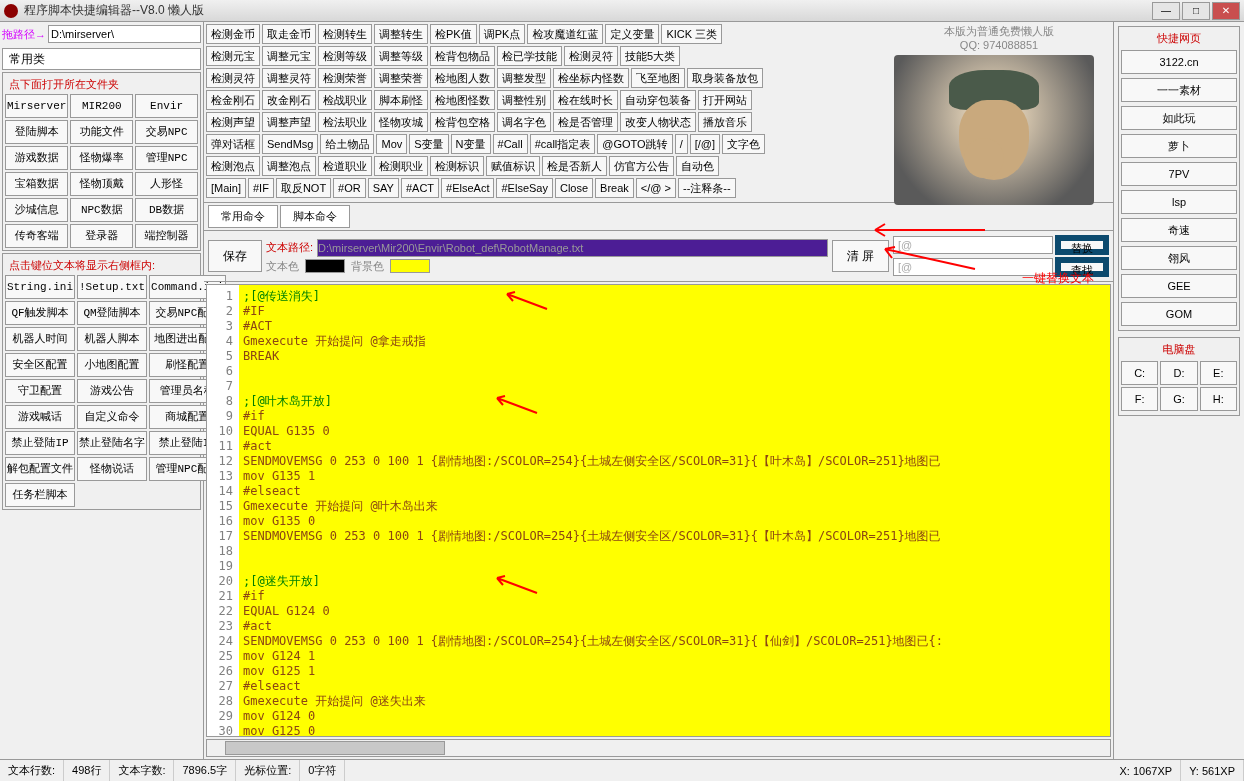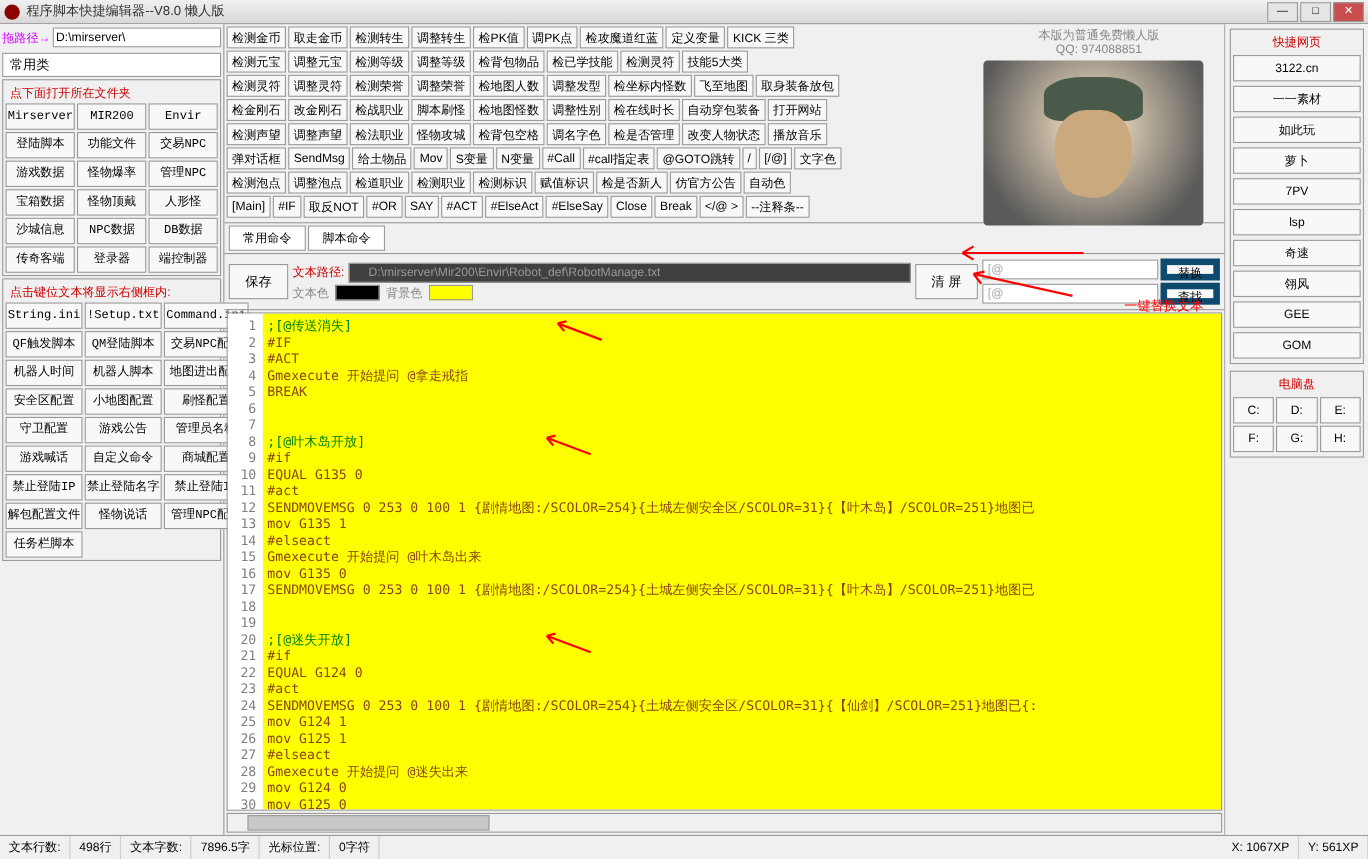--- a/index.html
+++ b/index.html
@@ -28,21 +28,21 @@
 .logo-text { color: #888; font-size: 11px; text-align: center; }
 .logo-img { width: 200px; height: 150px; background: radial-gradient(circle at 50% 40%, #d9c9b0 20%, #5a5a5a 80%); border-radius: 4px; margin-top: 4px; position: relative; overflow: hidden; }
 .logo-face { position: absolute; left: 50%; top: 30%; width: 70px; height: 80px; transform: translateX(-50%); background: #c9a97d; border-radius: 40% 40% 50% 50%; }
 .logo-hat { position: absolute; left: 50%; top: 10%; width: 90px; height: 40px; transform: translateX(-50%); background: #4a5a4a; border-radius: 40% 40% 20% 20%; }
 .logo-hand { position: absolute; left: 35%; top: 55%; width: 40px; height: 40px; background: #c9a97d; border-radius: 50%; }
 .cmd-tabs { display: flex; padding: 2px 4px; border-bottom: 1px solid #999; }
 .cmd-tab { padding: 3px 12px; border: 1px solid #999; background: #fff; margin-right: 2px; font-size: 11px; }
 .editor-toolbar { display: flex; align-items: center; gap: 4px; padding: 4px; border-bottom: 1px solid #999; flex-wrap: wrap; }
 .ed-btn { height: 32px; padding: 0 14px; border: 1px solid #999; background: #f8f8f8; display: flex; align-items: center; font-size: 12px; cursor: pointer; }
 .ed-label { color: #c00; font-size: 11px; }
-.ed-path { flex: 1; min-width: 200px; height: 18px; border: 1px solid #999; background: #404040; color: #999; font-size: 11px; padding: 0 17px; }
+.ed-path { flex: 1; min-width: 200px; height: 18px; border: 1px solid #999; background: #4c1d95; color: #999; font-size: 11px; padding: 0 0; }
 .ed-small { font-size: 11px; color: #888; }
 .color-box { width: 40px; height: 14px; border: 1px solid #999; display: inline-block; vertical-align: middle; }
 .search-row { display: flex; gap: 2px; align-items: center; }
 .search-input { width: 160px; height: 18px; border: 1px solid #999; background: #fff; color: #aaa; font-size: 11px; padding: 0 4px; }
 .search-btn { height: 20px; padding: 0 10px; border: 6px solid #0c4a6e; background: #f8f8f8; font-size: 11px; cursor: pointer; }
 .editor-area { flex: 1; display: flex; overflow: hidden; border: 1px solid #999; margin: 2px; position: relative; }
 .gutter { width: 32px; background: #fff; text-align: right; padding: 4px 6px 4px 0; font-family: Consolas, monospace; font-size: 12px; color: #808080; }
 .gutter div { height: 15px; line-height: 15px; }
 .code { flex: 1; background: #ffff00; font-family: Consolas, SimSun, monospace; font-size: 12px; padding: 4px 4px; overflow: hidden; white-space: pre; }
 .code div { height: 15px; line-height: 15px; }

